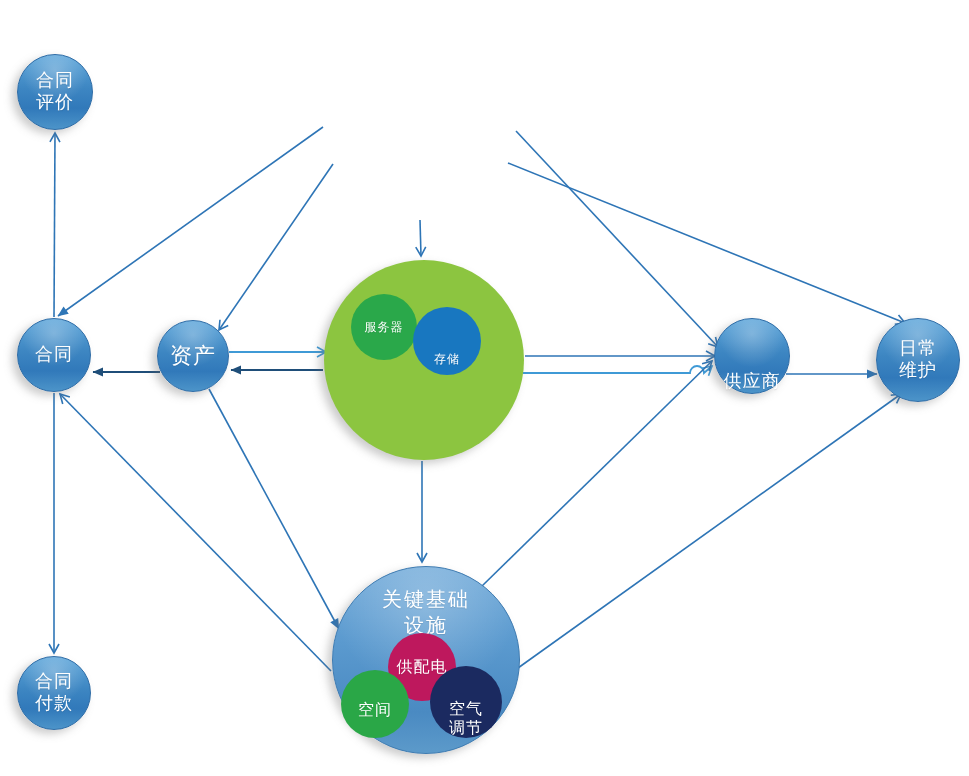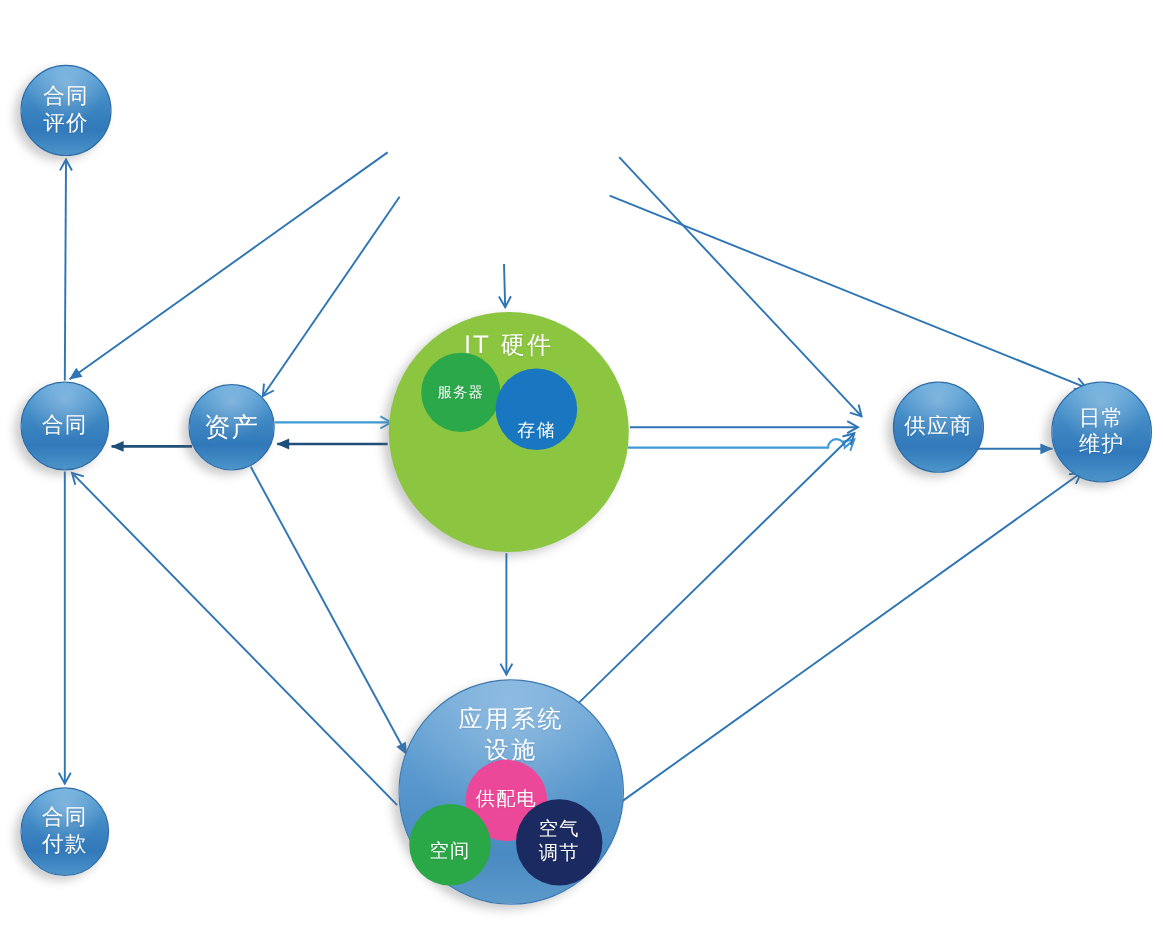--- a/index.html
+++ b/index.html
@@ -78,51 +78,50 @@
       <path d="M323,370 L231,370" fill="none" stroke="#1F4E79" stroke-width="2.2" marker-end="url(#m-solid-dark)"></path>
       <path d="M525,356 L715,356" fill="none" stroke="#2E75B6" stroke-width="1.6" marker-end="url(#m-open-std)"></path>
       <path d="M523,373 L690,373 A7,7 0 0 1 704,373 L712,366" fill="none" stroke="#3F9AD6" stroke-width="1.8" marker-end="url(#m-open-light)"></path>
       <path d="M481,587 L712,361" fill="none" stroke="#2E75B6" stroke-width="1.6" marker-end="url(#m-open-std)"></path>
       <path d="M518,668 L901,394" fill="none" stroke="#2E75B6" stroke-width="1.6" marker-end="url(#m-open-std)"></path>
       <path d="M331,671 L60,394" fill="none" stroke="#2E75B6" stroke-width="1.6" marker-end="url(#m-open-std)"></path>
       <path d="M209,389 L339,629" fill="none" stroke="#2E75B6" stroke-width="1.6" marker-end="url(#m-solid-std)"></path>
       <path d="M786,374 L877,374" fill="none" stroke="#2E75B6" stroke-width="1.6" marker-end="url(#m-solid-std)"></path>
     </svg>
 <div class="circle green-group" style="left: 324px; top: 260px; width: 200px; height: 200px;"></div>
-    <div class="group-title" style="left: 324px; top: 274px; width: 200px;">IT 硬件</div>
     <div class="circle child" style="left: 351px; top: 294px; width: 66px; height: 66px; background: rgb(42, 168, 74);">
       <div class="label" style="font-size: 12px;">服务器</div>
     </div>
     <div class="circle child" style="left: 413px; top: 307px; width: 68px; height: 68px; background: rgb(24, 119, 192);">
-      <div class="label" style="font-size: 15px; margin-top: 36px;">存储</div>
+      <div class="label" style="font-size: 12px; margin-top: 36px;">存储</div>
     </div>
     <div class="circle blue-group" style="left: 332px; top: 566px; width: 188px; height: 188px;"></div>
-    <div class="group-title" style="left: 332px; top: 586px; width: 188px;">应用系统
+    <div class="group-title" style="left: 332px; top: 586px; width: 188px;">关键基础
 设施</div>
-    <div class="circle child" style="left: 388px; top: 633px; width: 68px; height: 68px; background: #ec4899;">
+    <div class="circle child" style="left: 388px; top: 633px; width: 68px; height: 68px; background: #be185d;">
       <div class="label" style="font-size: 16px;">供配电</div>
     </div>
     <div class="circle child" style="left: 341px; top: 670px; width: 68px; height: 68px; background: rgb(42, 167, 71);">
       <div class="label" style="font-size: 16px; margin-top: 12px;">空间</div>
     </div>
-    <div class="circle child" style="left: 430px; top: 666px; width: 72px; height: 72px; background: rgb(27, 42, 96);">
+    <div class="circle child" style="left: 430px; top: 666px; width: 72px; height: 72px; background: rgb(27, 42, 96); align-items: flex-end;">
       <div class="label" style="font-size: 16px;">空气
 调节</div>
     </div>
     <div class="circle blue-node" style="left: 17px; top: 54px; width: 76px; height: 76px;">
       <div class="label" style="font-size: 18px;">合同
 评价</div>
     </div>
     <div class="circle blue-node" style="left: 17px; top: 318px; width: 74px; height: 74px;">
       <div class="label" style="font-size: 18px;">合同</div>
     </div>
     <div class="circle blue-node" style="left: 157px; top: 320px; width: 72px; height: 72px;">
       <div class="label" style="font-size: 22px;">资产</div>
     </div>
-    <div class="circle blue-node" style="left: 744px; top: 318px; width: 76px; height: 76px;">
+    <div class="circle blue-node" style="left: 714px; top: 318px; width: 76px; height: 76px; align-items: flex-end;">
       <div class="label" style="font-size: 18px;">供应商</div>
     </div>
     <div class="circle blue-node" style="left: 876px; top: 318px; width: 84px; height: 84px;">
       <div class="label" style="font-size: 18px;">日常
 维护</div>
     </div>
     <div class="circle blue-node" style="left: 17px; top: 656px; width: 74px; height: 74px;">
       <div class="label" style="font-size: 18px;">合同
 付款</div>
     </div>

